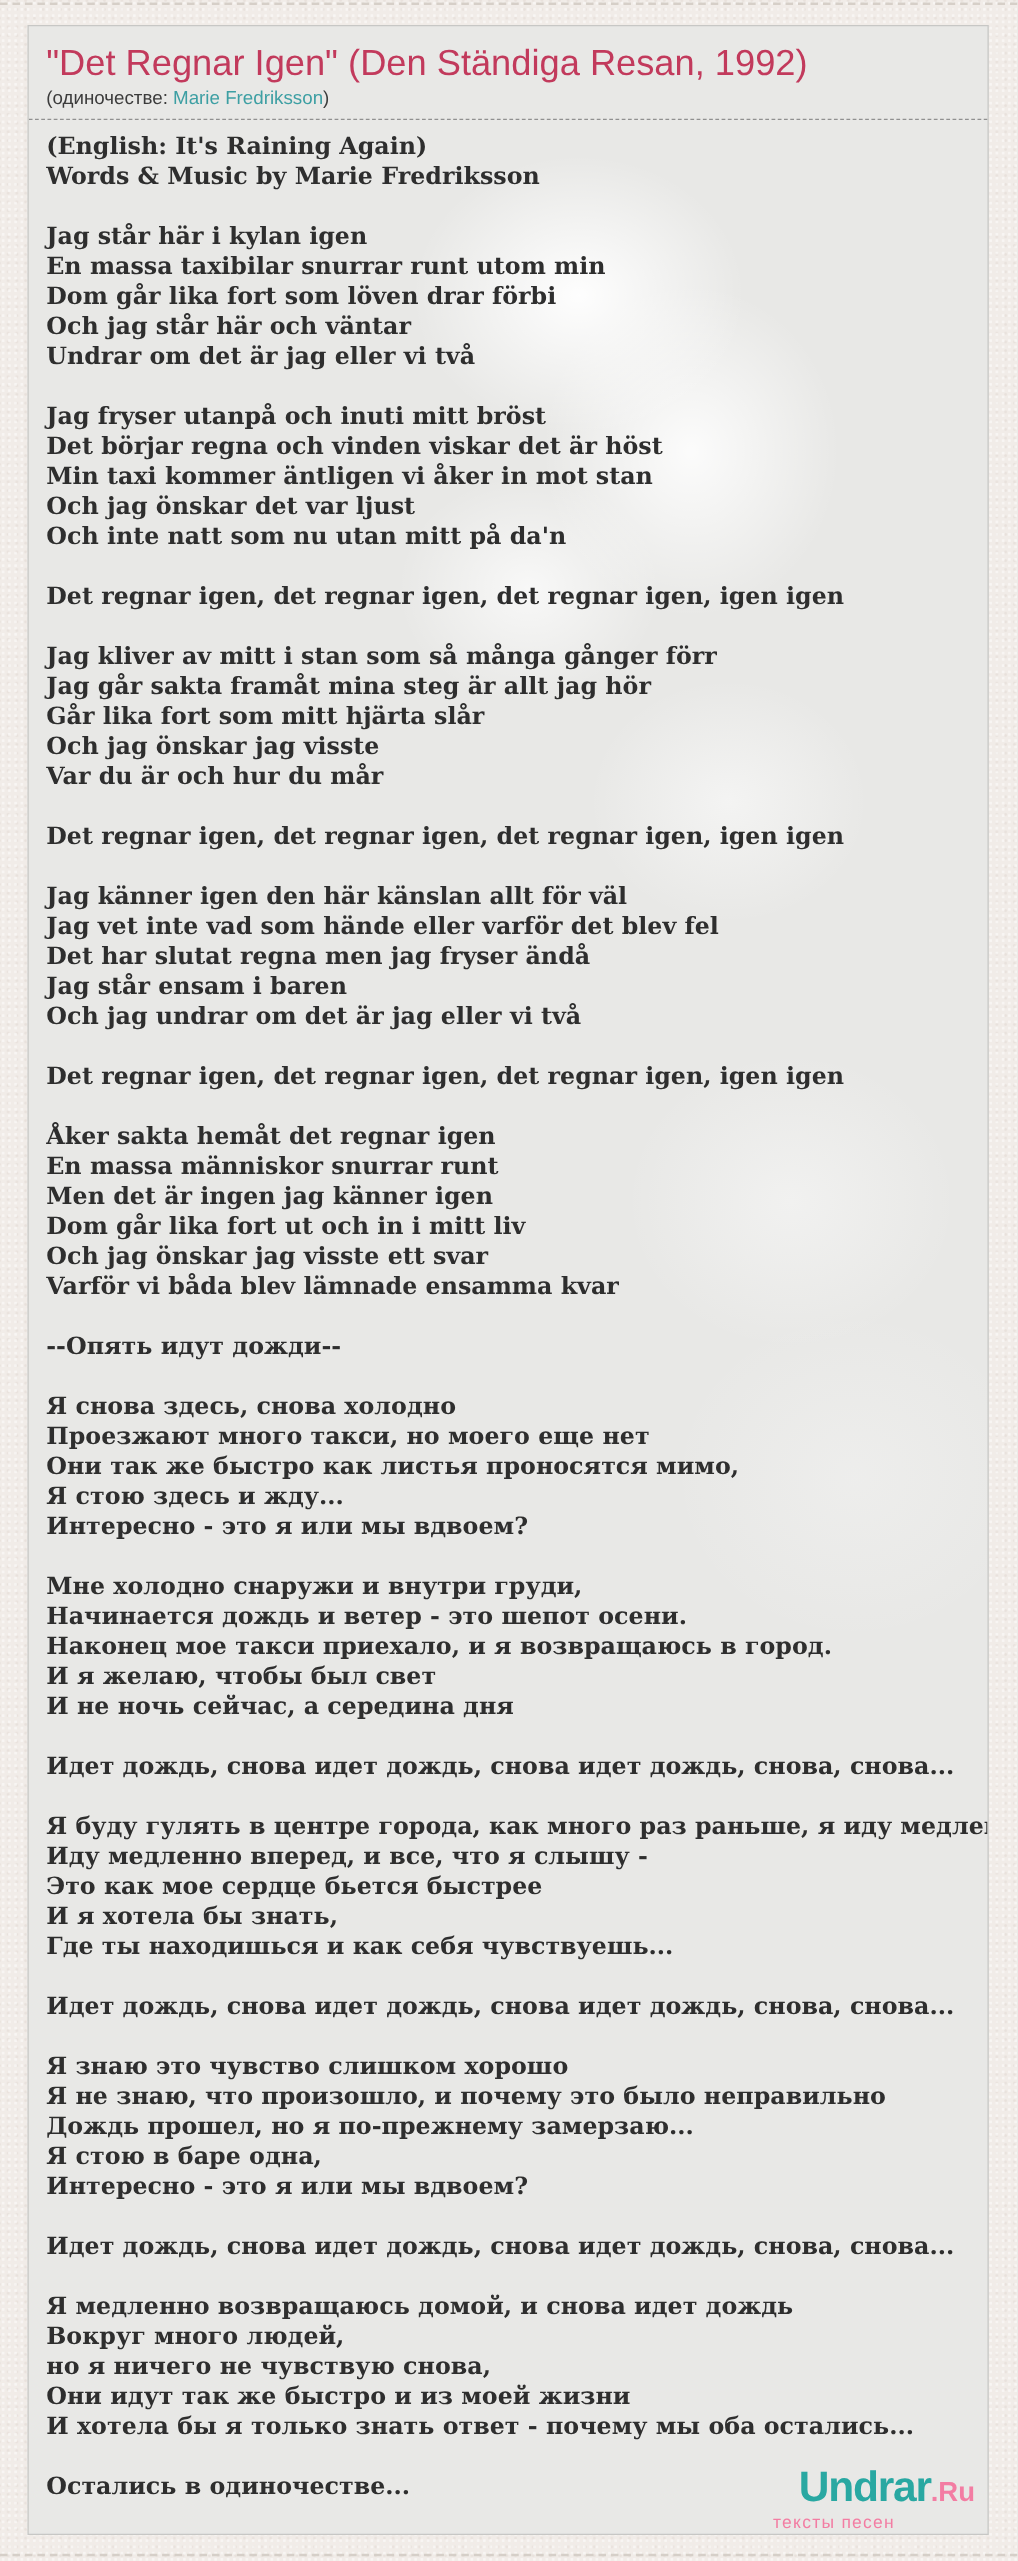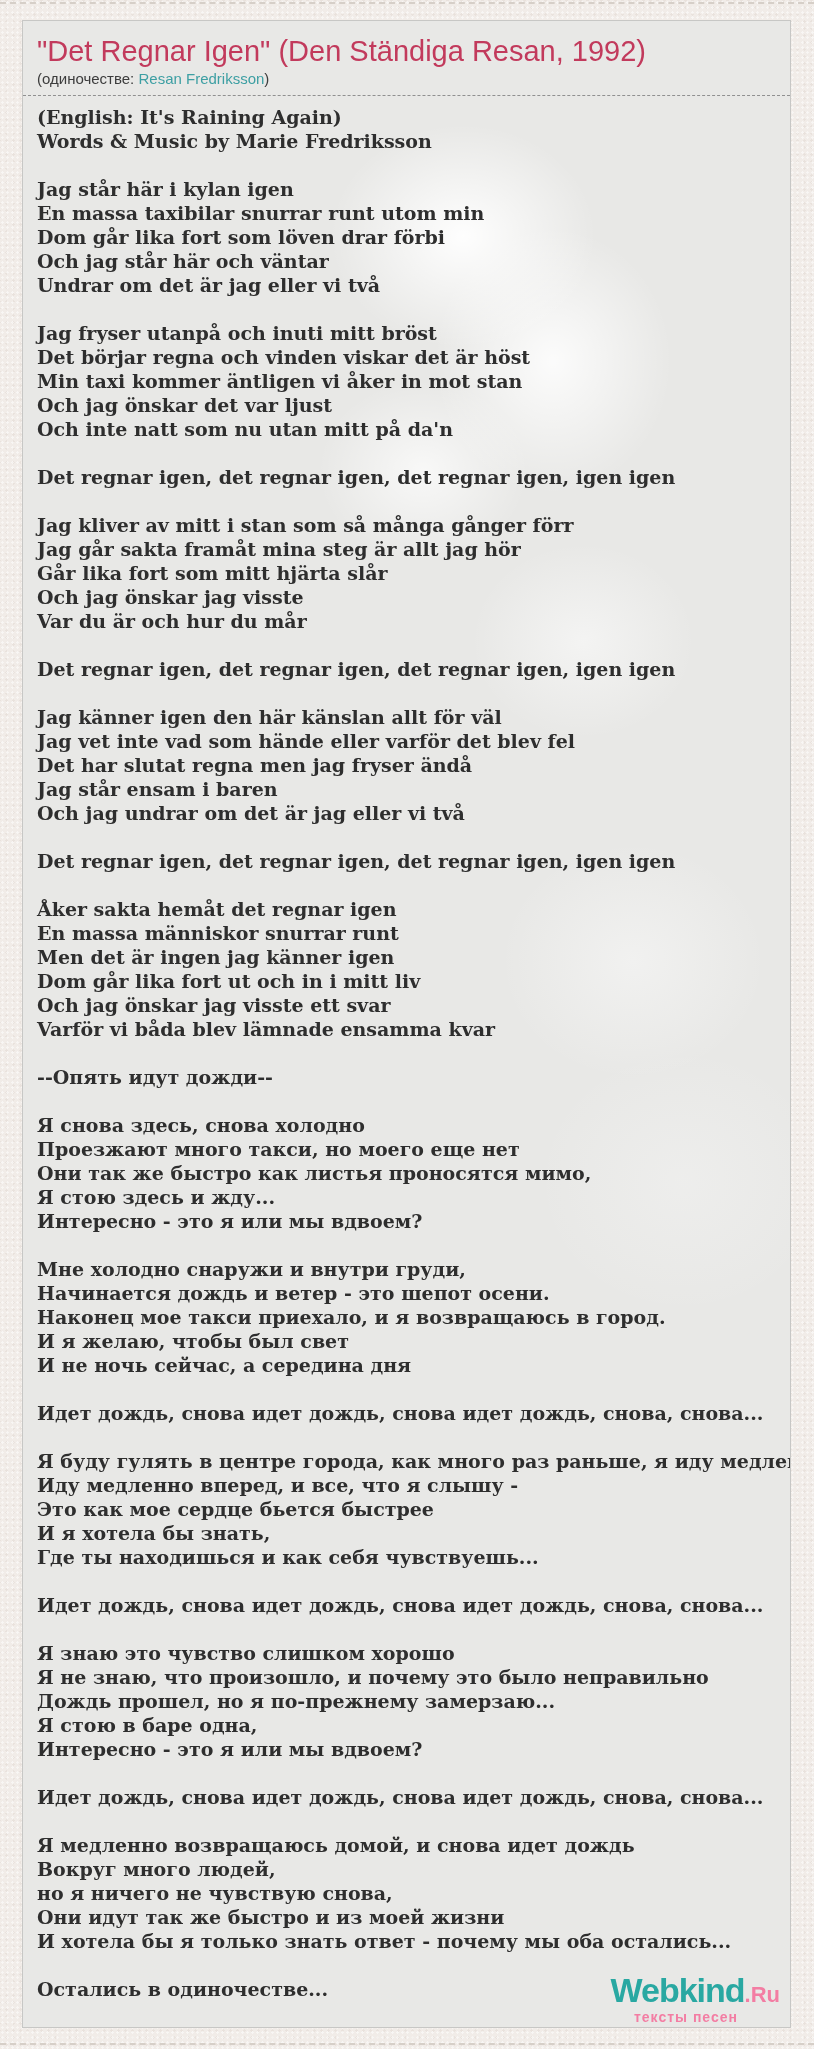--- a/index.html
+++ b/index.html
@@ -104,39 +104,39 @@
     font-family: "Liberation Sans", sans-serif;
     font-weight: bold;
     line-height: 34px;
     white-space: nowrap;
   }
   .logo-brand { color: #29a8a2; font-size: 34px; letter-spacing: -1px; }
   .logo-domain { color: #f37da3; font-size: 22px; }
   .logo-tagline {
     display: block;
     margin-top: -4px;
-    margin-right: 42px;
+    margin-right: 64px;
     color: #f37da3;
     font-size: 14px;
-    font-weight: bold;
+    font-weight: normal;
     letter-spacing: 1px;
     line-height: 15px;
   }
 </style>
 </head>
 <body>
 
 <div class="dash-line top"></div>
 
 <div class="card">
   <div class="clouds"></div>
 
   <div class="header">
     <h1 class="title">"Det Regnar Igen" (Den Ständiga Resan, 1992)</h1>
-    <div class="subtitle"><span>(одиночестве: </span><a class="artist-link" href="#">Resan Fredriksson</a><span>)</span></div>
+    <div class="subtitle"><span>(одиночестве: </span><a class="artist-link" href="#">Marie Fredriksson</a><span>)</span></div>
   </div>
 
   <pre class="lyrics">(English: It's Raining Again)
 Words &amp; Music by Marie Fredriksson
 
 Jag står här i kylan igen
 En massa taxibilar snurrar runt utom min
 Dom går lika fort som löven drar förbi
 Och jag står här och väntar
 Undrar om det är jag eller vi två
@@ -206,18 +206,18 @@
 
 Я медленно возвращаюсь домой, и снова идет дождь
 Вокруг много людей,
 но я ничего не чувствую снова,
 Они идут так же быстро и из моей жизни
 И хотела бы я только знать ответ - почему мы оба остались...
 
 Остались в одиночестве...</pre>
 
   <a class="logo" href="#">
-    <span class="logo-main"><span class="logo-brand">Webkind</span><span class="logo-domain">.Ru</span></span>
+    <span class="logo-main"><span class="logo-brand">Undrar</span><span class="logo-domain">.Ru</span></span>
     <span class="logo-tagline">тексты песен</span>
   </a>
 </div>
 
 <div class="dash-line bottom"></div>
 
 </body></html>

